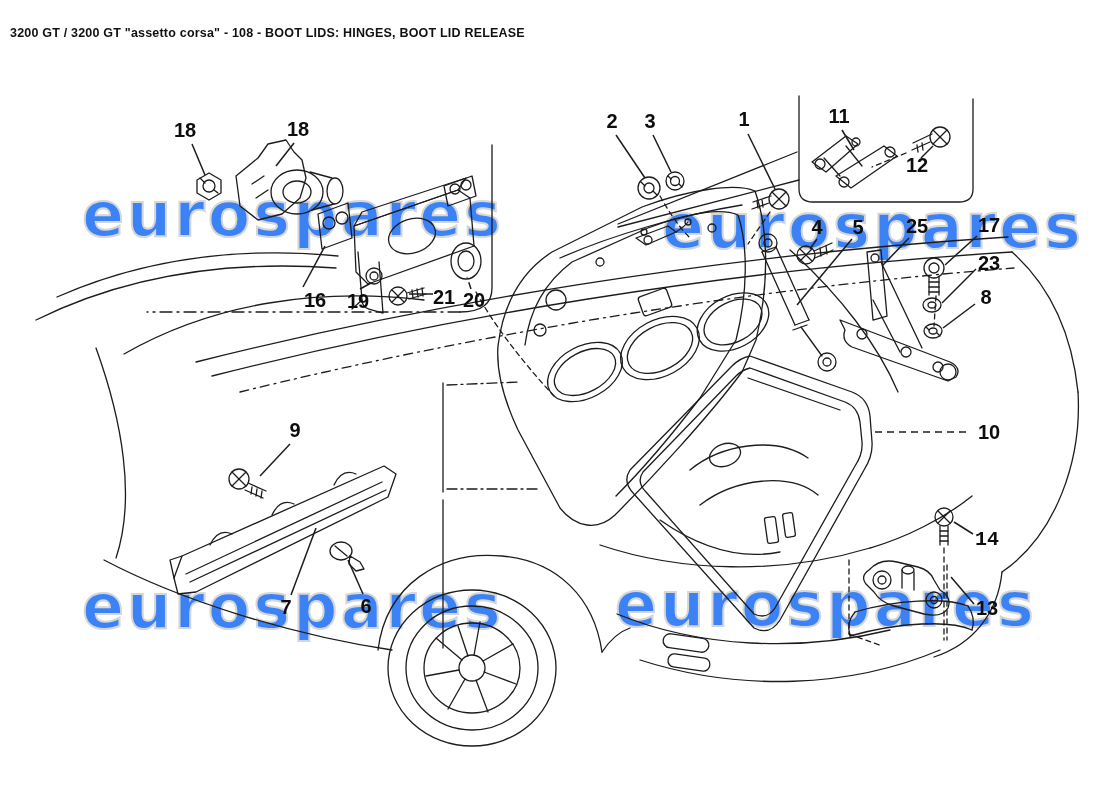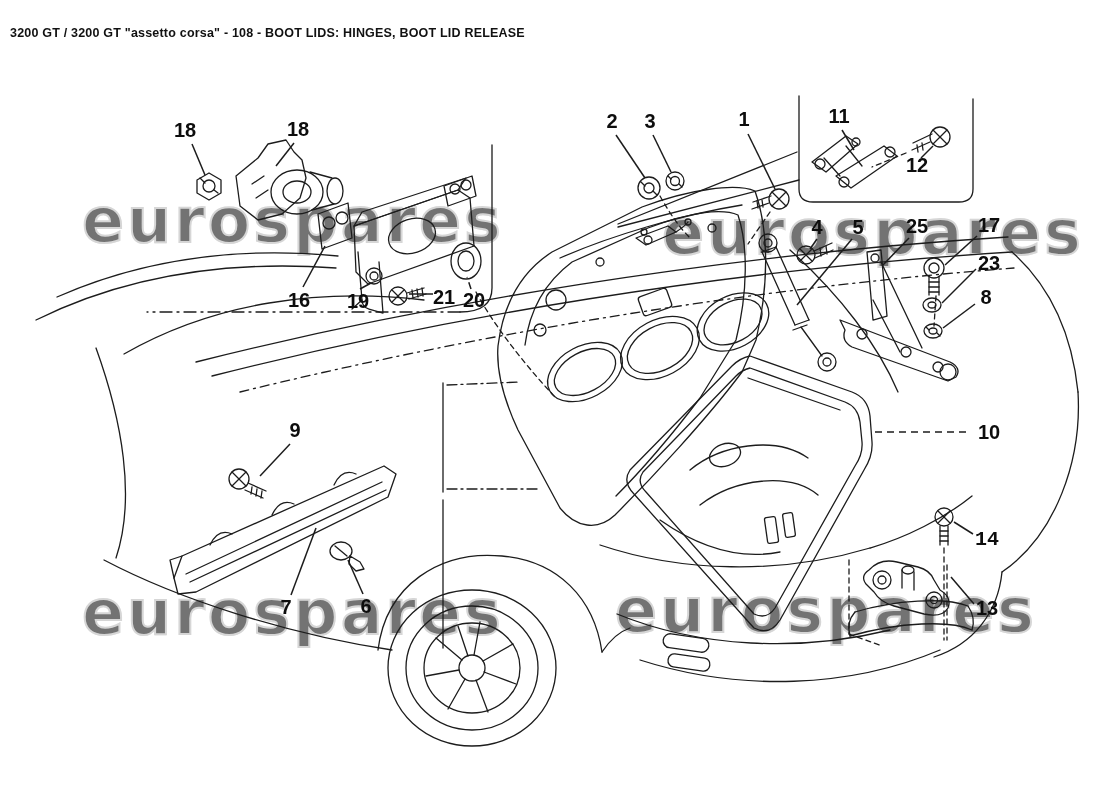--- a/index.html
+++ b/index.html
@@ -2,22 +2,22 @@
 <html><head>
 <meta charset="utf-8">
 <style>
   html,body{margin:0;padding:0;background:#fff;}
   .stage{position:relative;width:1100px;height:800px;background:#ffffff;overflow:hidden;
          font-family:"Liberation Sans",sans-serif;}
   .page-title{position:absolute;left:10px;top:26px;font-size:12.5px;font-weight:bold;
               color:#111;letter-spacing:.2px;z-index:3;white-space:nowrap;}
   .wm-layer{position:absolute;inset:0;z-index:0;}
   .watermark{position:absolute;font-family:"DejaVu Sans",sans-serif;font-weight:bold;
-             font-size:62px;letter-spacing:3px;color:#737373;white-space:nowrap;
-             -webkit-text-stroke:2px #d6d6d6;text-shadow:0 1px 0 #e9e9e9;margin-top:6px;}
+             font-size:62px;letter-spacing:3px;color:#3b82f6;white-space:nowrap;
+             -webkit-text-stroke:2px #d6d6d6;text-shadow:0 1px 0 #e9e9e9;}
   #art,#leaders{position:absolute;left:0;top:0;z-index:1;}
   #art *{fill:none;stroke:#1c1c1c;stroke-width:1.3;stroke-linecap:round;stroke-linejoin:round;}
   #leaders line{stroke:#1c1c1c;stroke-width:1.5;}
   .labels{position:absolute;inset:0;z-index:2;}
   .part-label{position:absolute;transform:translate(-50%,-50%);font-size:20px;font-weight:bold;
               color:#0d0d0d;cursor:pointer;line-height:1;}
 </style>
 </head>
 <body>
 
@@ -382,21 +382,21 @@
       <div class="part-label" style="left: 366px; top: 606px;">6</div>
       <div class="part-label" style="left: 286px; top: 607px;">7</div>
       <div class="part-label" style="left: 986px; top: 297px;">8</div>
       <div class="part-label" style="left: 295px; top: 430px;">9</div>
       <div class="part-label" style="left: 989px; top: 432px;">10</div>
       <div class="part-label" style="left: 839px; top: 116px;">11</div>
       <div class="part-label" style="left: 917px; top: 165px;">12</div>
       <div class="part-label" style="left: 987px; top: 608px;">13</div>
       <div class="part-label" style="left: 987px; top: 540px; font-family: Liberation Mono, monospace;">14</div>
       <div class="part-label" style="left: 298px; top: 129px;">18</div>
-      <div class="part-label" style="left: 299px; top: 300px;">16</div>
+      <div class="part-label" style="left: 315px; top: 300px;">16</div>
       <div class="part-label" style="left: 989px; top: 225px;">17</div>
       <div class="part-label" style="left: 185px; top: 130px;">18</div>
       <div class="part-label" style="left: 358px; top: 301px; text-align: right;">19</div>
       <div class="part-label" style="left: 474px; top: 300px;">20</div>
       <div class="part-label" style="left: 444px; top: 297px;">21</div>
       <div class="part-label" style="left: 917px; top: 226px;">25</div>
       <div class="part-label" style="left: 989px; top: 263px;">23</div>
     </div>
 
 </div>

